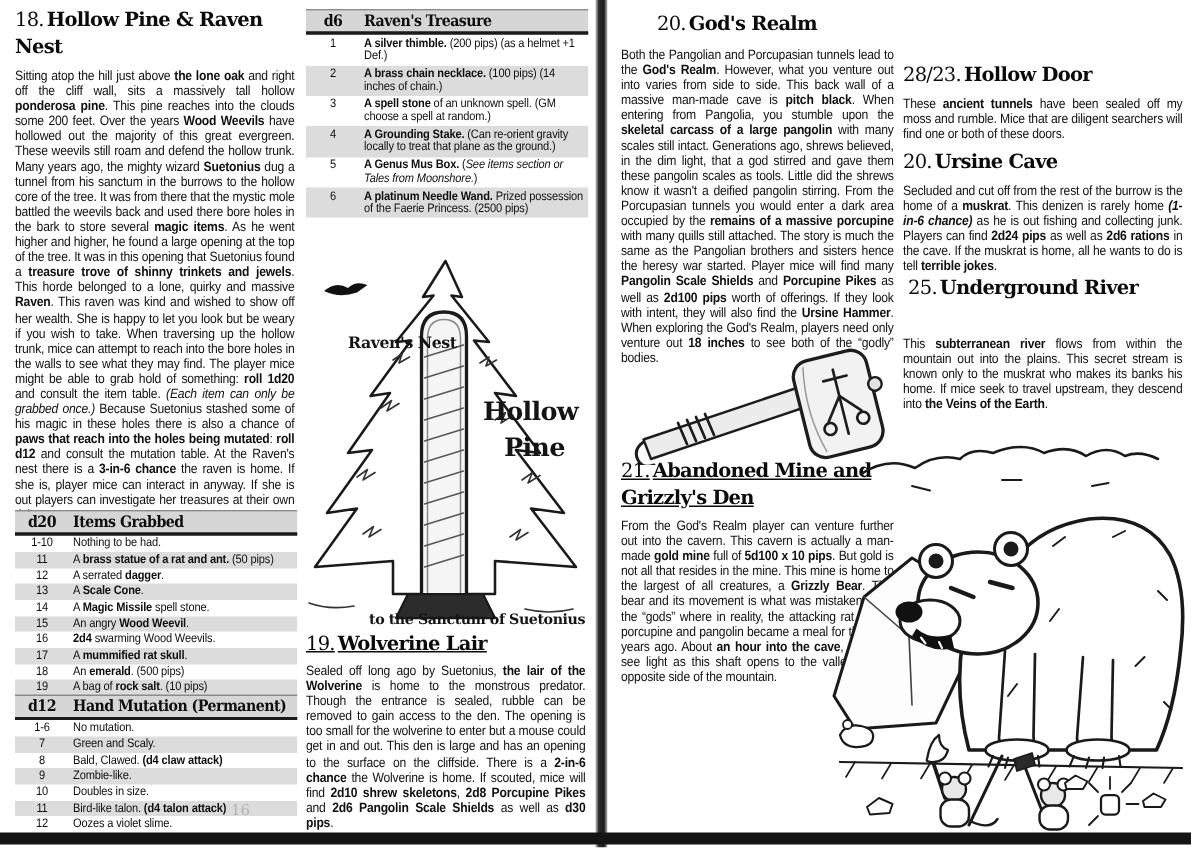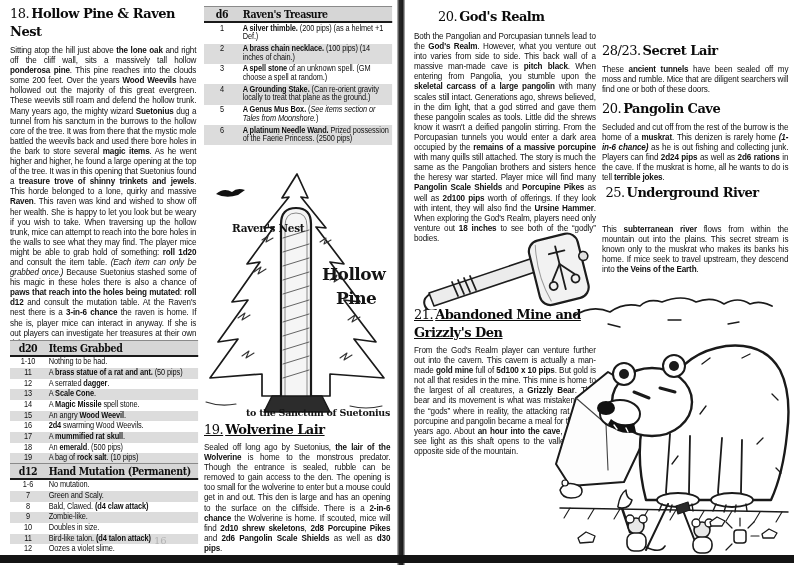--- a/index.html
+++ b/index.html
@@ -256,25 +256,25 @@
         <circle cx="151" cy="50" r="4"></circle>
       </g>
     </g>
   </g>
 </svg>
 
 <h2 class="abs sec-head" style="left:414px;top:306px;width:186px;margin:0;text-decoration:underline;"><span class="sec-num">21.</span><span>Abandoned Mine and Grizzly's Den</span></h2>
 
 <div class="abs bodytext" style="left:414px;top:345px;width:202px;"><span>From the God's Realm player can venture further out into the cavern. This cavern is actually a man-made </span><span class="seg-b">gold mine</span><span> full of </span><span class="seg-b">5d100 x 10 pips</span><span>. But gold is not all that resides in the mine. This mine is home to the largest of all creatures, a </span><span class="seg-b">Grizzly Bear</span><span>. This bear and its movement is what was mistaken to be the “gods” where in reality, the attacking rat forces, porcupine and pangolin became a meal for this bear years ago. About </span><span class="seg-b">an hour into the cave</span><span>, mice will see light as this shaft opens to the valley on the opposite side of the mountain.</span></div>
 
-<h2 class="abs sec-head" style="left:602px;top:42px;width:190px;margin:0;"><span class="sec-num">28/23.</span><span>Secret Lair</span></h2>
+<h2 class="abs sec-head" style="left:602px;top:42px;width:190px;margin:0;"><span class="sec-num">28/23.</span><span>Hollow Door</span></h2>
 
 <div class="abs bodytext" style="left:602px;top:64px;width:207px;"><span>These </span><span class="seg-b">ancient tunnels</span><span> have been sealed off my moss and rumble. Mice that are diligent searchers will find one or both of these doors.</span></div>
 
-<h2 class="abs sec-head" style="left:602px;top:100px;width:190px;margin:0;"><span class="sec-num">20.</span><span>Pangolin Cave</span></h2>
+<h2 class="abs sec-head" style="left:602px;top:100px;width:190px;margin:0;"><span class="sec-num">20.</span><span>Ursine Cave</span></h2>
 
 <div class="abs bodytext" style="left:602px;top:122px;width:207px;"><span>Secluded and cut off from the rest of the burrow is the home of a </span><span class="seg-b">muskrat</span><span>. This denizen is rarely home </span><span class="seg-bi">(1-in-6 chance)</span><span> as he is out fishing and collecting junk. Players can find </span><span class="seg-b">2d24 pips</span><span> as well as </span><span class="seg-b">2d6 rations</span><span> in the cave. If the muskrat is home, all he wants to do is tell </span><span class="seg-b">terrible jokes</span><span>.</span></div>
 
 <h2 class="abs sec-head" style="left:602px;top:184px;width:160px;margin:0;text-align:center;"><span class="sec-num">25.</span><span>Underground River</span></h2>
 
 <div class="abs bodytext" style="left:602px;top:224px;width:207px;"><span>This </span><span class="seg-b">subterranean river</span><span> flows from within the mountain out into the plains. This secret stream is known only to the muskrat who makes its banks his home. If mice seek to travel upstream, they descend into </span><span class="seg-b">the Veins of the Earth</span><span>.</span></div>
 
 <svg class="abs" style="left:550px;top:292px;" width="244" height="262" viewBox="0 0 244 262">
   <g stroke="#1a1a1a" fill="none" stroke-linejoin="round" stroke-linecap="round">
 

